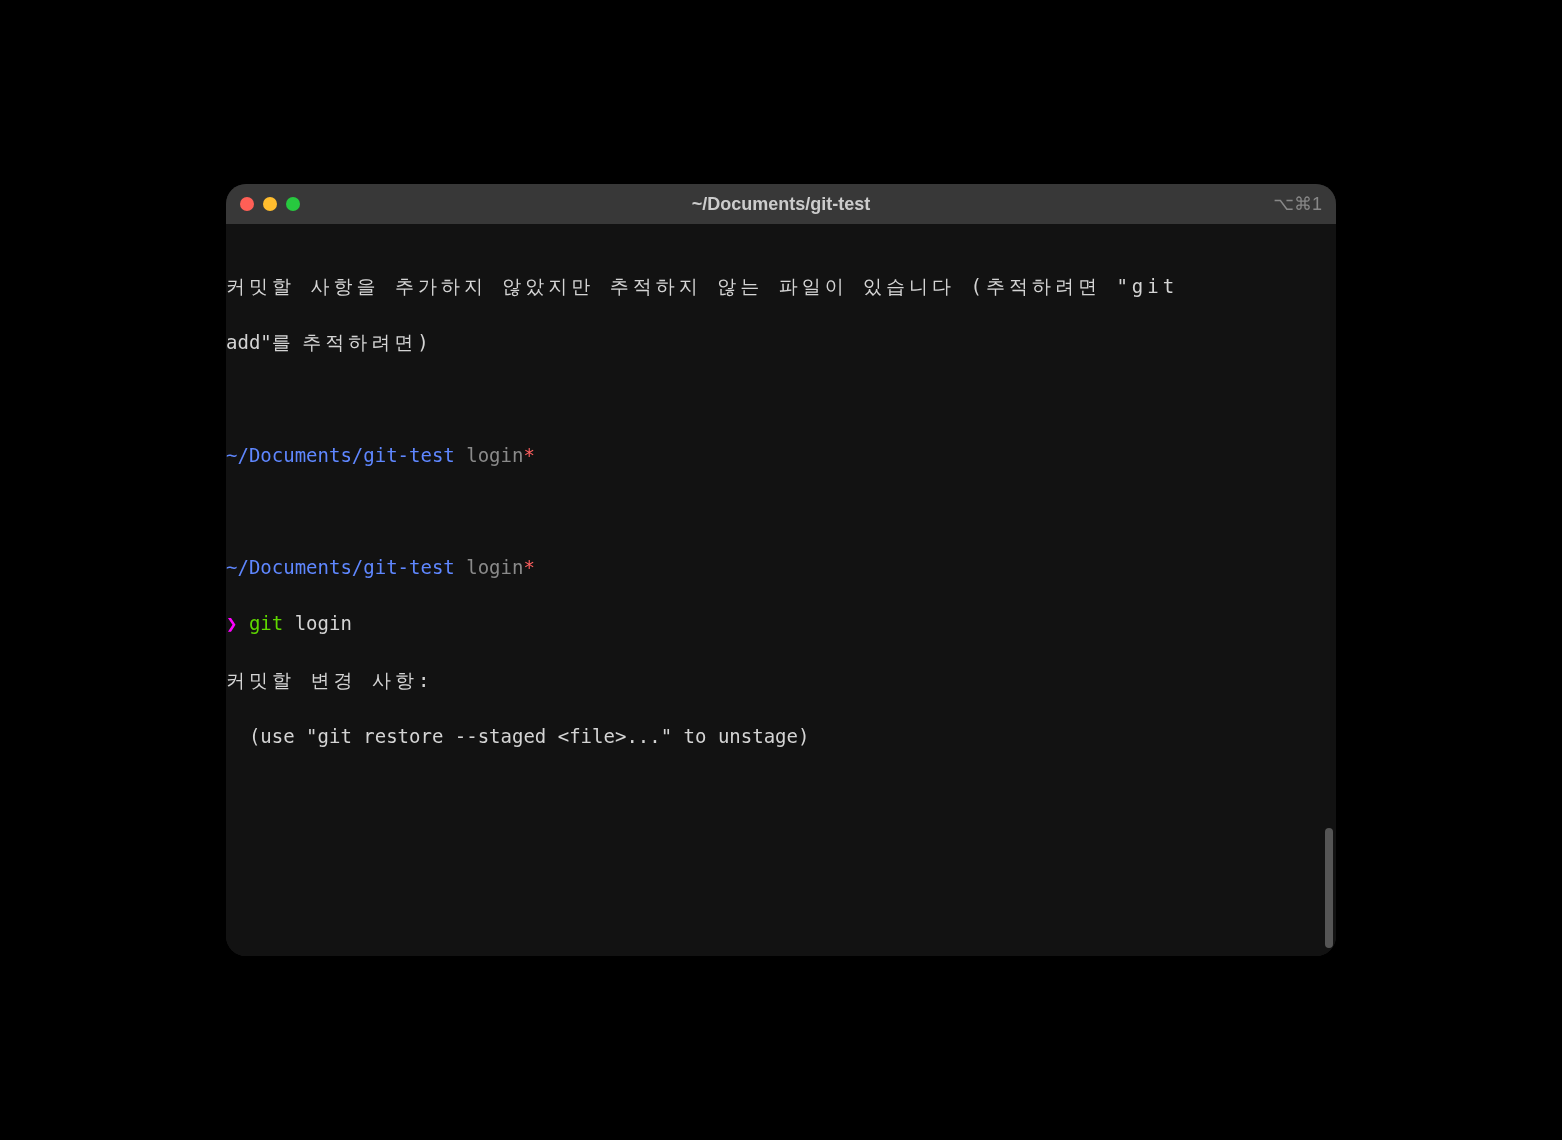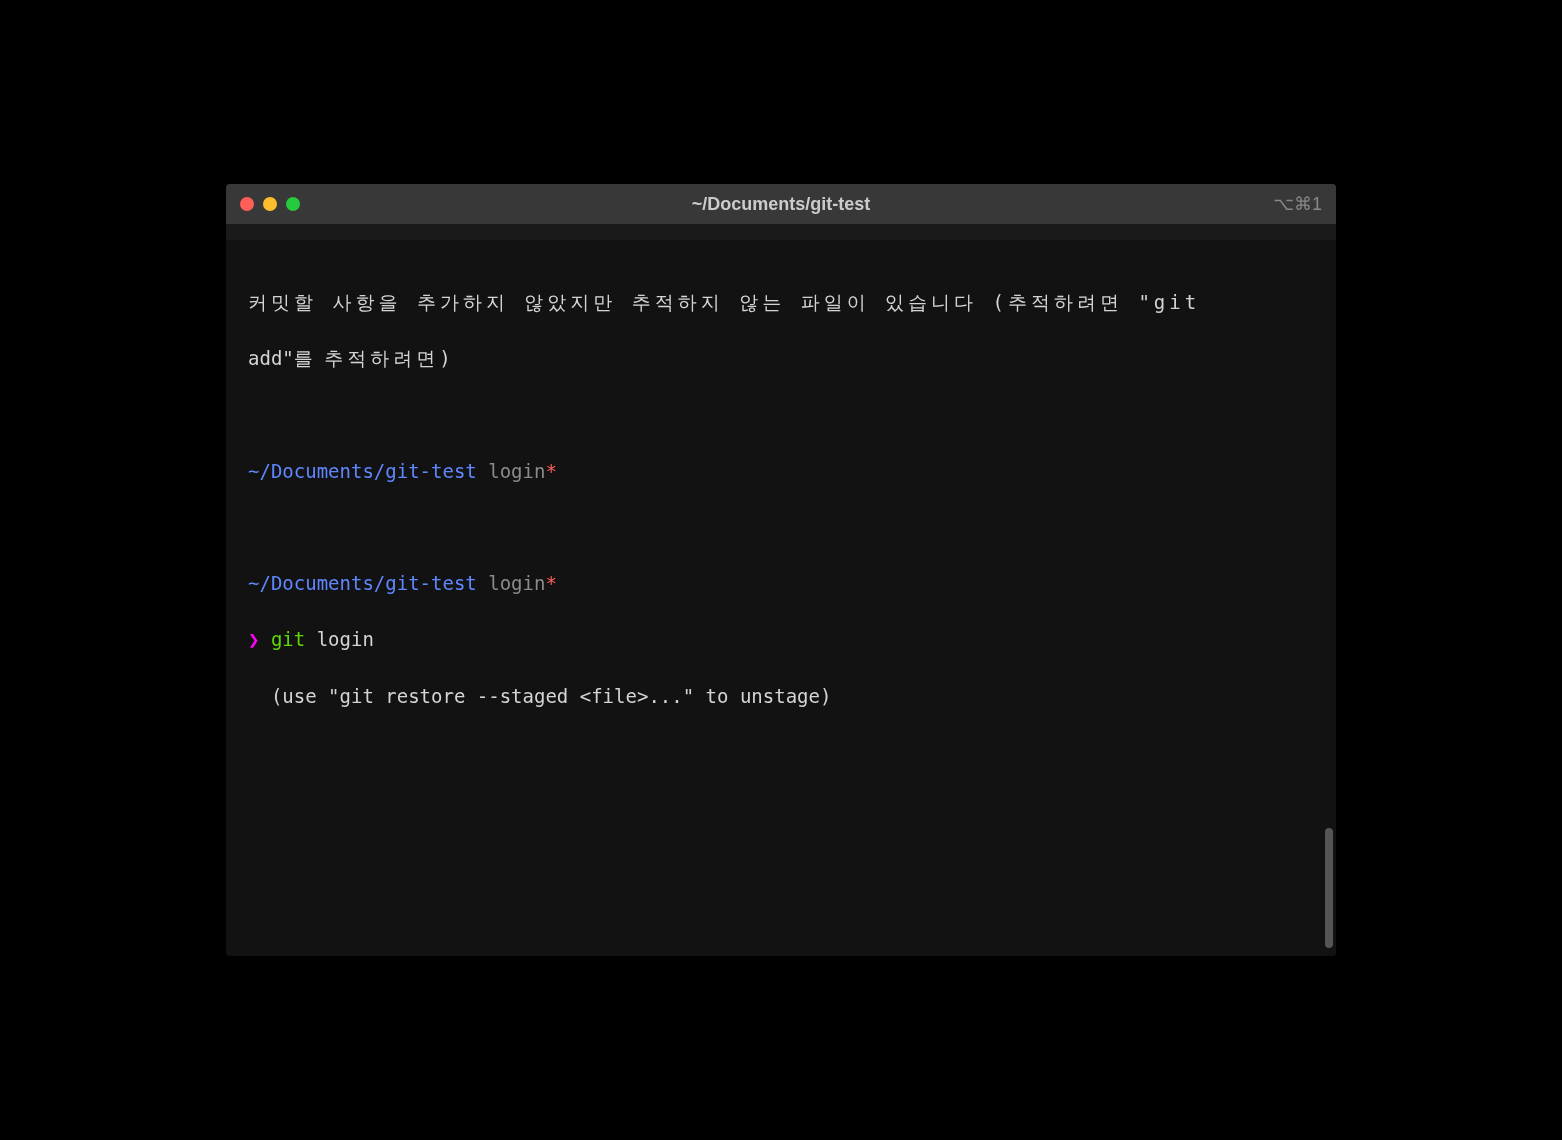--- a/index.html
+++ b/index.html
@@ -13,21 +13,21 @@
       height: 1140px;
       display: flex;
       align-items: center;
       justify-content: center;
       font-family: 'SF Mono', 'Menlo', 'Monaco', 'Consolas', monospace;
     }
     .window {
       width: 1110px;
       height: 772px;
       background: #1a1a1a;
-      border-radius: 4px;
+      border-radius: 20px;
       overflow: hidden;
       box-shadow: 0 20px 60px rgba(0,0,0,0.5);
       display: flex;
       flex-direction: column;
       position: relative;
     }
     .titlebar {
       height: 40px;
       background: #383838;
       display: flex;
@@ -59,27 +59,26 @@
     }
     .shortcut {
       margin-left: auto;
       color: #888;
       font-size: 18px;
       font-family: -apple-system, BlinkMacSystemFont, sans-serif;
     }
     .terminal-body {
       flex: 1;
       background: #121212;
-      padding: 20px 10px 10px 22px;
+      padding: 20px 10px 10px 0;
       color: #d4d4d4;
       font-size: 19px;
       line-height: 1.48;
       overflow-y: auto;
       position: relative;
-      margin-top: 16px;
     }
     .terminal-content {
       white-space: pre-wrap;
       word-break: break-all;
     }
     .line {
       min-height: 1.48em;
     }
     .c-white { color: #d4d4d4; }
     .c-blue { color: #5f87ff; }
@@ -124,20 +123,21 @@
 
   <div class="terminal-body">
     <div class="terminal-content">
 <div class="line"><span class="c-white ls">커밋할 사항을 추가하지 않았지만 추적하지 않는 파일이 있습니다 (추적하려면 "git</span></div>
 <div class="line"><span class="c-white">add"를 </span><span class="c-white ls">추적하려면)</span></div>
 <div class="line"></div>
 <div class="line"><span class="c-blue">~/Documents/git-test</span><span class="c-branch"> login</span><span class="c-star">*</span></div>
 <div class="line"></div>
 <div class="line"><span class="c-blue">~/Documents/git-test</span><span class="c-branch"> login</span><span class="c-star">*</span></div>
 <div class="line"><span class="c-prompt">❯</span><span class="c-cmd"> git</span><span class="c-arg"> login</span></div>
+<div class="line"><span class="c-white ls">커밋할 변경 사항:</span></div>
 <div class="line"><span class="c-white">  (use "git restore --staged &lt;file&gt;..." to unstage)</span></div>
 <div class="line"></div>
 
 
 
 
 
 
 
 

